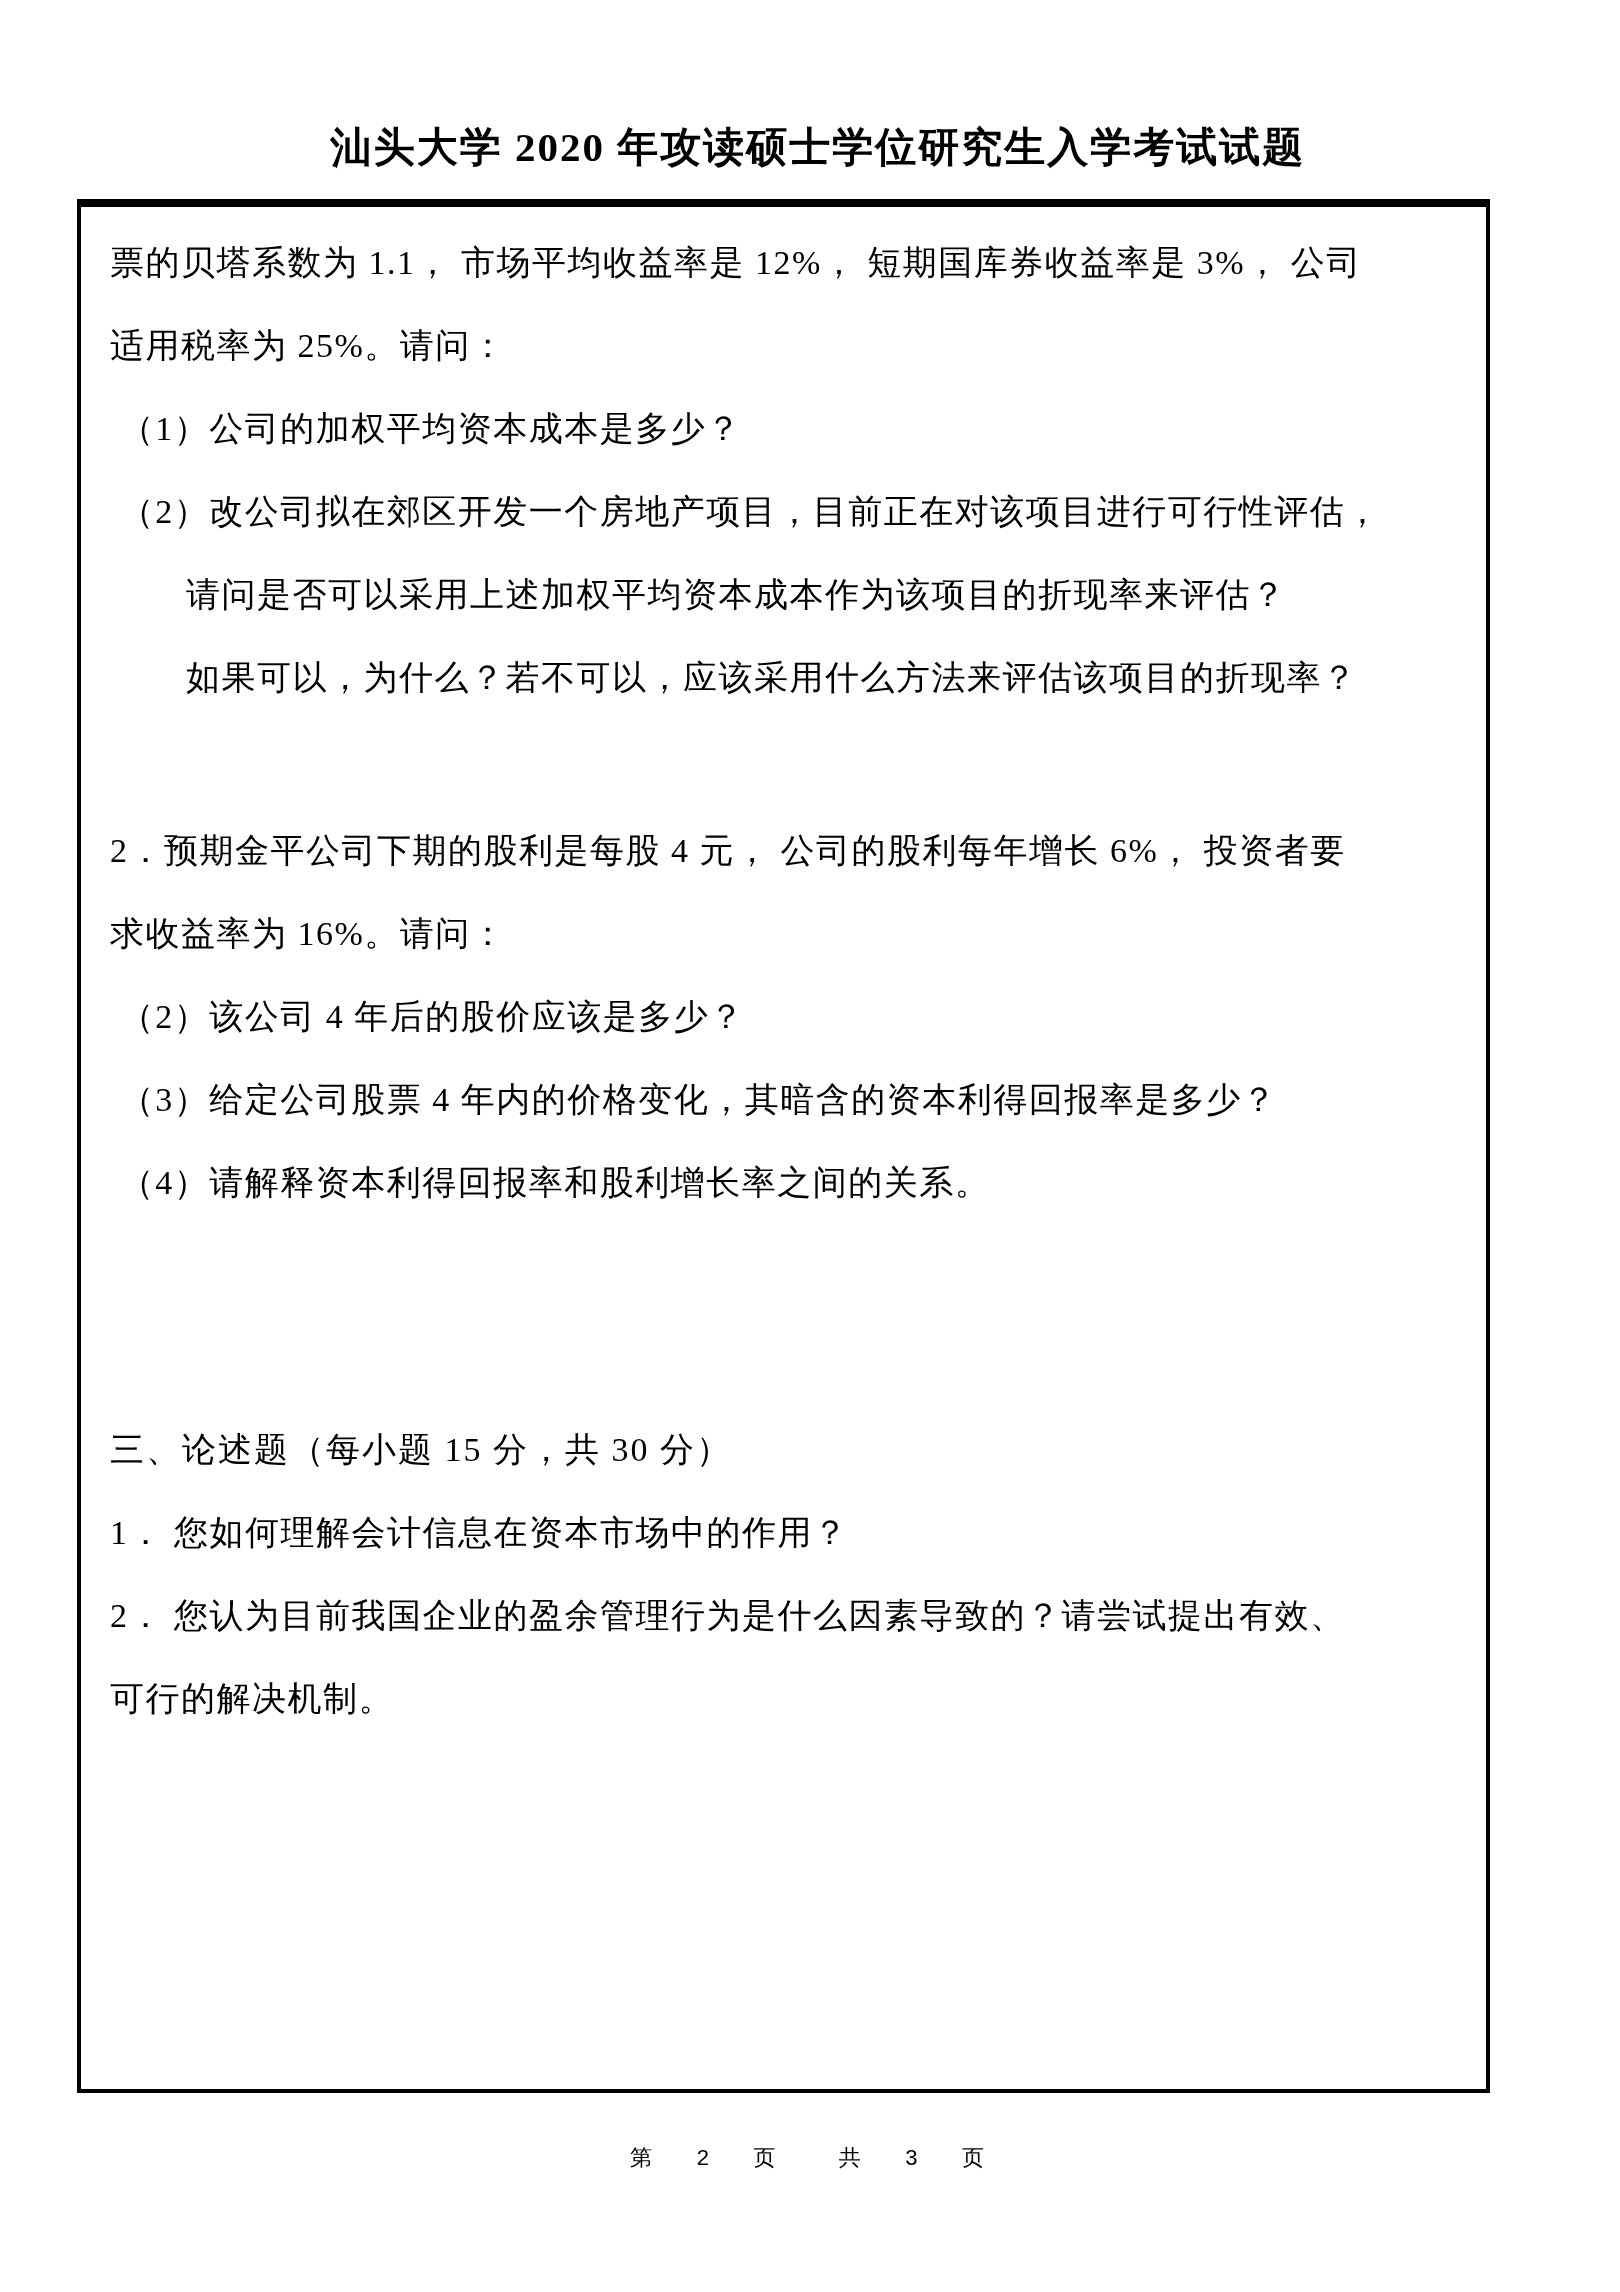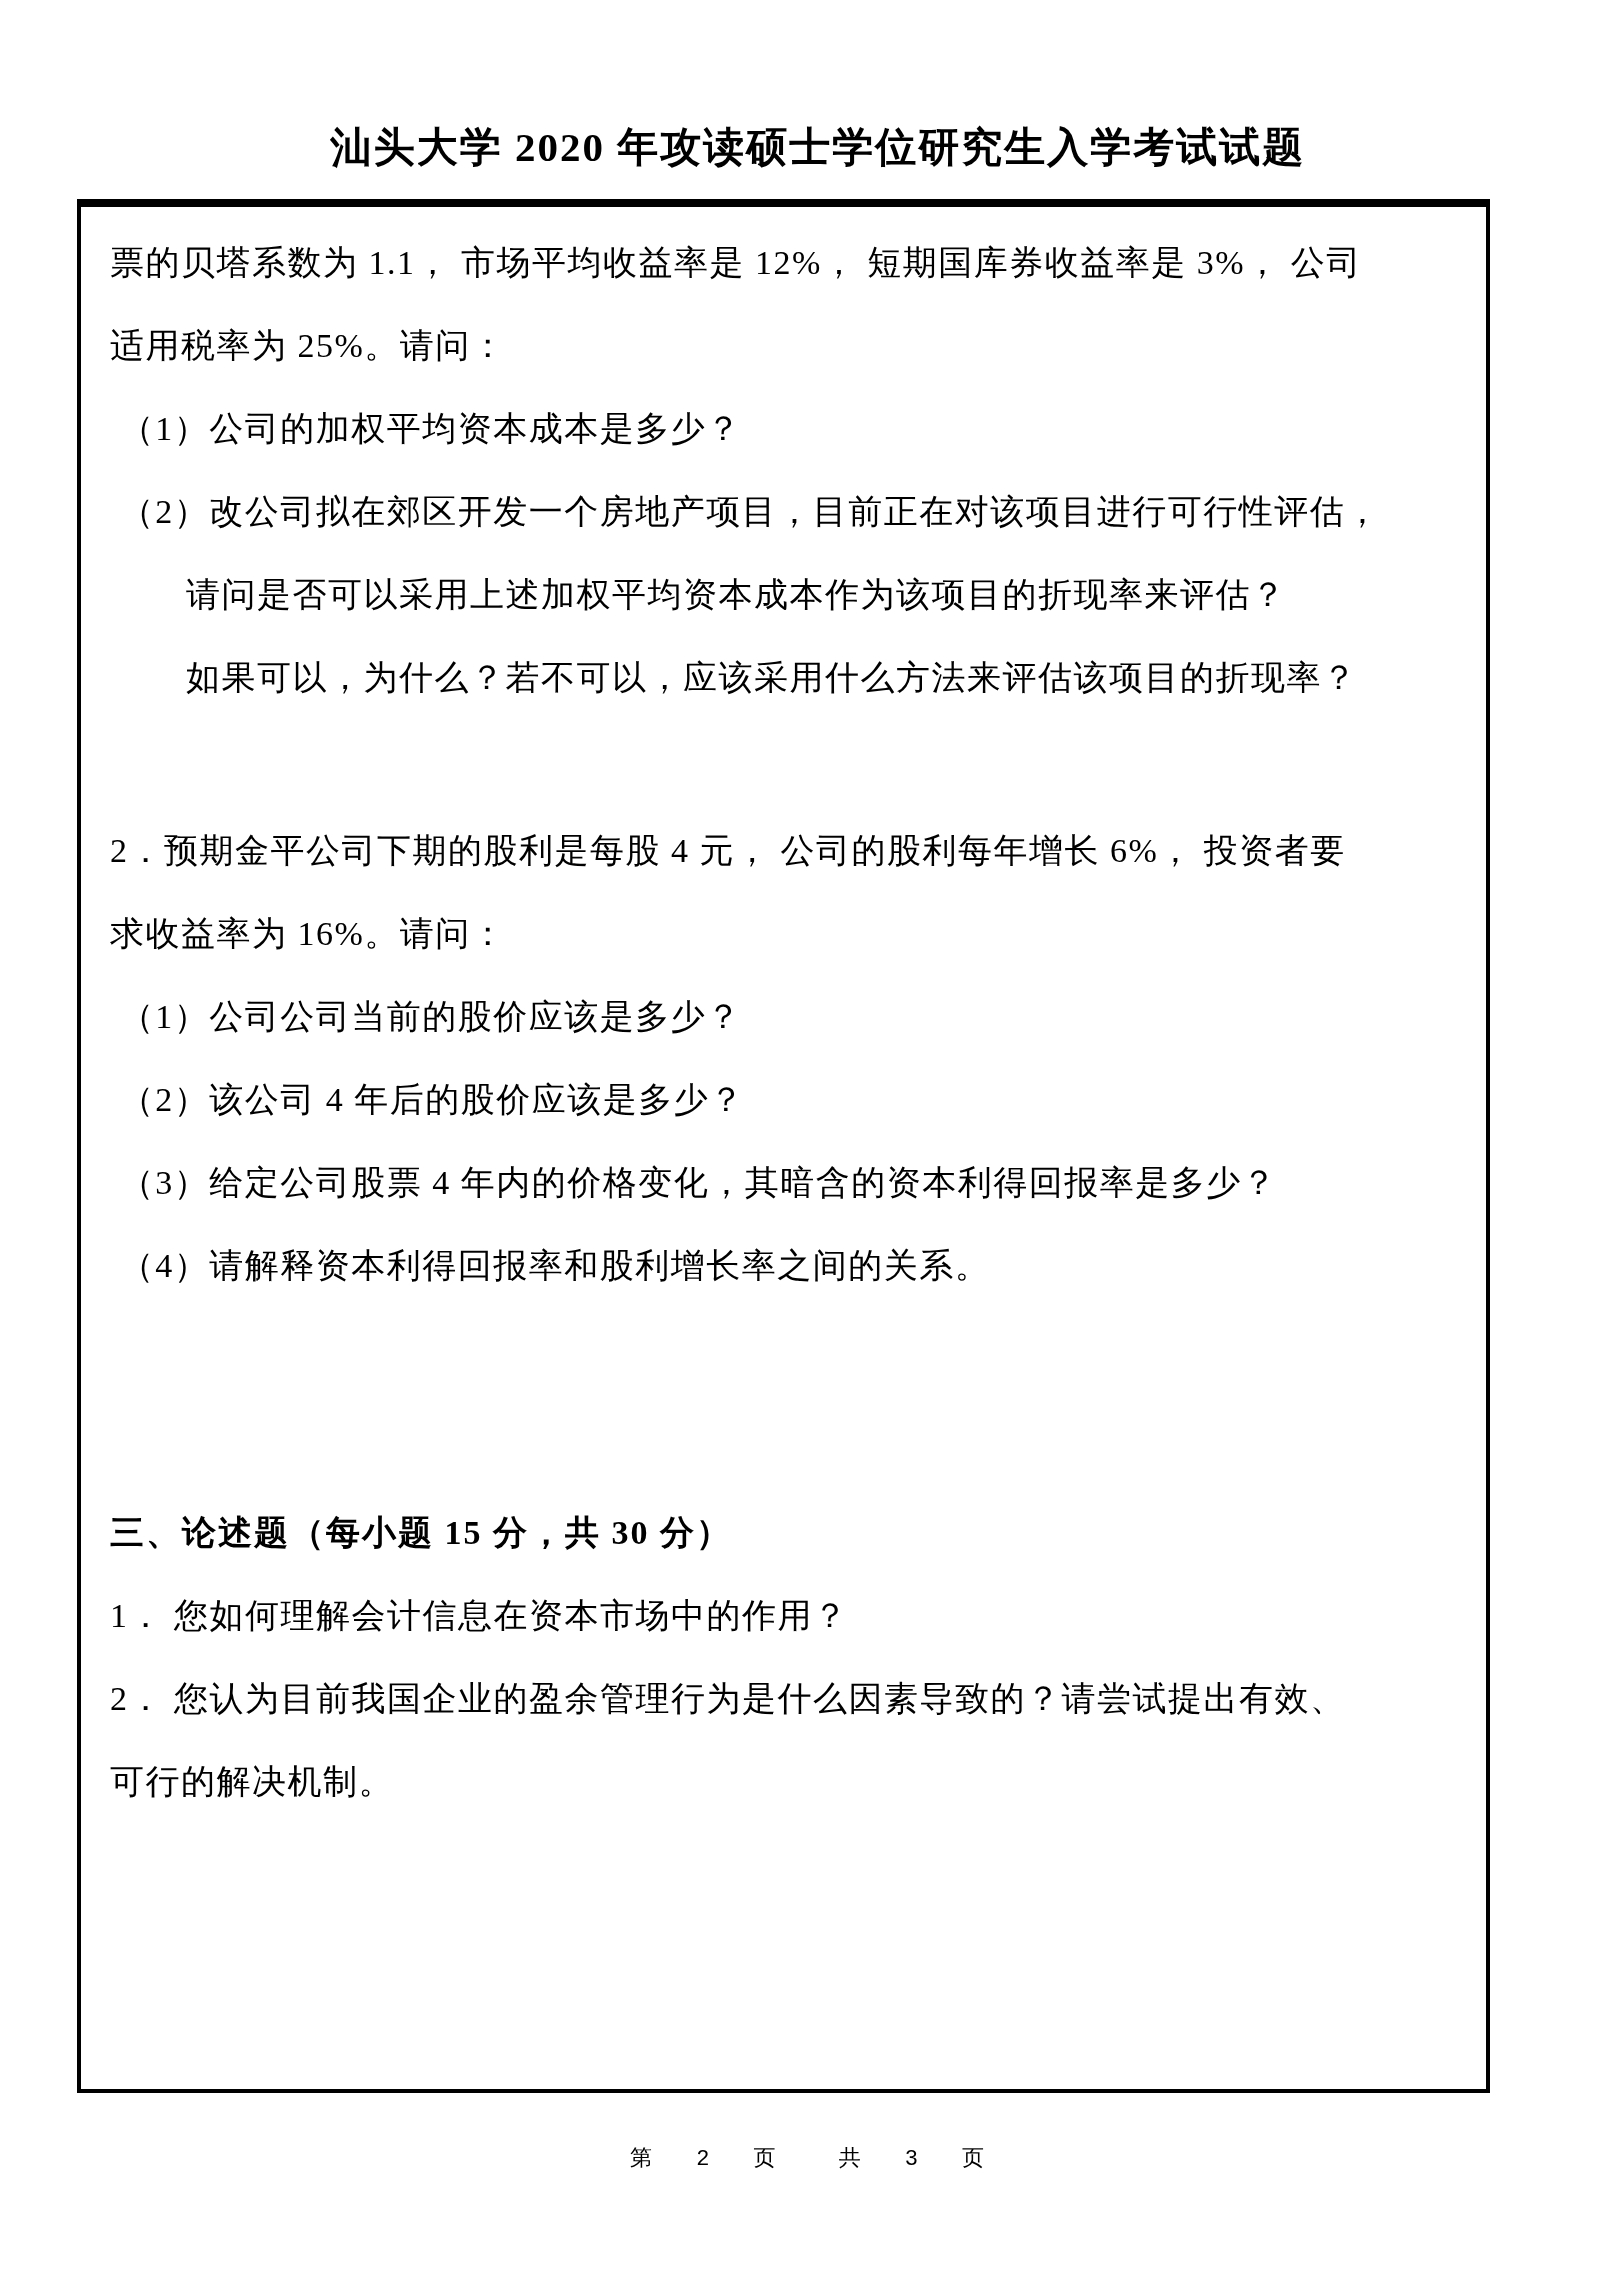--- a/index.html
+++ b/index.html
@@ -42,21 +42,21 @@
     margin: 0;
     font-size: 34px;
     line-height: 83px;
     letter-spacing: 1.5px;
     white-space: nowrap;
   }
   .line.sub { padding-left: 9.8px; }
   .line.cont { padding-left: 76px; }
   .line.gap-q2 { margin-top: 90px; }
   .line.heading {
-    font-weight: bold;
+    font-weight: normal;
     margin-top: 184px;
     letter-spacing: 2px;
   }
   .page-footer {
     position: absolute;
     top: 2143px;
     left: 0;
     width: 100%;
     text-align: center;
     font-size: 22px;
@@ -72,21 +72,20 @@
 
 <div class="content-box">
   <p class="line">票的贝塔系数为 1.1， 市场平均收益率是 12%， 短期国库券收益率是 3%， 公司</p>
   <p class="line">适用税率为 25%。请问：</p>
   <p class="line sub">（1）公司的加权平均资本成本是多少？</p>
   <p class="line sub">（2）改公司拟在郊区开发一个房地产项目，目前正在对该项目进行可行性评估，</p>
   <p class="line cont">请问是否可以采用上述加权平均资本成本作为该项目的折现率来评估？</p>
   <p class="line cont">如果可以，为什么？若不可以，应该采用什么方法来评估该项目的折现率？</p>
   <p class="line gap-q2">2．预期金平公司下期的股利是每股 4 元， 公司的股利每年增长 6%， 投资者要</p>
   <p class="line">求收益率为 16%。请问：</p>
-  <p class="line sub">（1）公司公司当前的股价应该是多少？</p>
   <p class="line sub">（2）该公司 4 年后的股价应该是多少？</p>
   <p class="line sub">（3）给定公司股票 4 年内的价格变化，其暗含的资本利得回报率是多少？</p>
   <p class="line sub">（4）请解释资本利得回报率和股利增长率之间的关系。</p>
   <p class="line heading">三、论述题（每小题 15 分，共 30 分）</p>
   <p class="line">1．  您如何理解会计信息在资本市场中的作用？</p>
   <p class="line">2．  您认为目前我国企业的盈余管理行为是什么因素导致的？请尝试提出有效、</p>
   <p class="line">可行的解决机制。</p>
 </div>
 
 <div class="page-footer">第  2  页   共  3  页</div>

